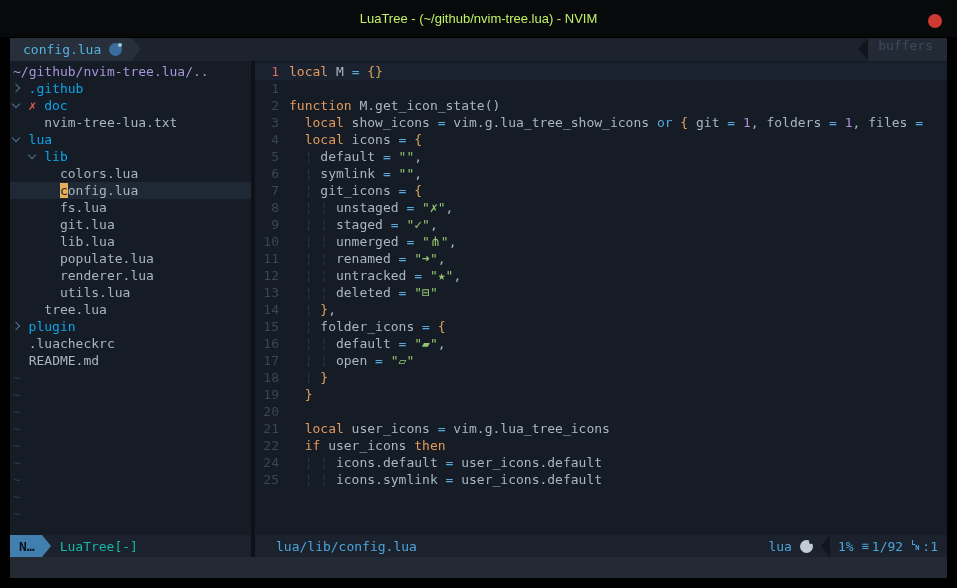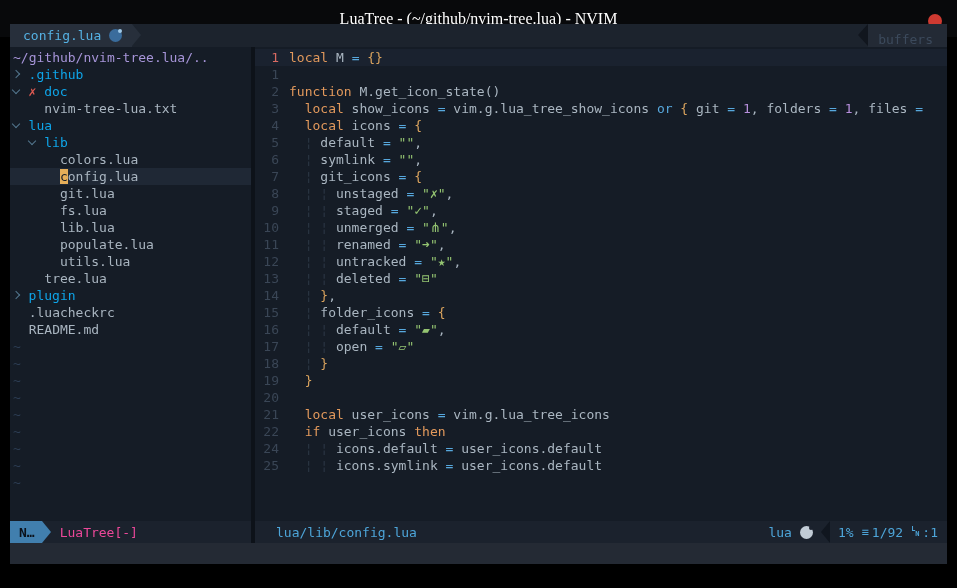--- a/index.html
+++ b/index.html
@@ -1,28 +1,28 @@
 <!DOCTYPE html>
 <html><head>
 <meta charset="utf-8">
 <style>
 *{margin:0;padding:0;box-sizing:border-box}
 html,body{width:957px;height:588px;overflow:hidden}
 body{background:#000;font-family:"DejaVu Sans Mono",monospace;font-size:13px}
 .titlebar{position:relative;height:37px;background:#08090b;display:flex;align-items:center;justify-content:center}
-.titlebar .title{color:#ffffff;font-size:16px;font-family:Liberation Serif, serif}
+.titlebar .title{color:#bef264;font-size:13px;font-family:Liberation Sans, sans-serif}
 .close-btn{position:absolute;right:15px;top:14px;width:14px;height:14px;border-radius:50%;background:#ce3a31}
-.term{position:absolute;left:10px;top:24px;width:937px;height:540px;background:#151c26;display:flex;flex-direction:column;overflow:hidden}
+.term{position:absolute;left:10px;top:38px;width:937px;height:540px;background:#151c26;display:flex;flex-direction:column;overflow:hidden}
 
 .tabline{height:23px;background:#1c232d;display:flex;align-items:stretch;flex:none}
 .tab{background:#272f3b;color:#55b1e3;display:flex;align-items:center;gap:8px;padding:0 10px 0 13px}
 .tab-tail{width:0;height:0;border-top:11.5px solid transparent;border-bottom:11.5px solid transparent;border-left:9px solid #272f3b}
 .tab-spacer{flex:1}
 .buf-wedge{width:0;height:0;border-top:11.5px solid transparent;border-bottom:11.5px solid transparent;border-right:10px solid #11161e}
-.buf-seg{background:#232a35;color:#3c4a5c;display:flex;align-items:flex-end;padding:0 14px 0 10px}
+.buf-seg{background:#232a35;color:#3c4a5c;display:flex;align-items:flex-start;padding:0 14px 0 10px}
 .lua-icon{position:relative;width:13px;height:13px;border-radius:50%;display:inline-block;flex:none}
 .lua-icon::after{content:"";position:absolute;width:4px;height:4px;border-radius:50%;top:0;right:0}
 .lua-icon.dark{background:#3a6c9c}.lua-icon.dark::after{background:#9fc9e8}
 .lua-icon.light{background:#c2ccd6}.lua-icon.light::after{background:#1b222d}
 
 .main{flex:none;height:474px;display:flex;overflow:hidden}
 .tree{width:241px;flex:none;overflow:hidden;padding-top:2px}
 .wsep{width:4px;flex:none;background:#0d1219}
 .code{flex:1;overflow:hidden;padding-top:2px}
 .row{height:17px;line-height:17px;white-space:pre;overflow:hidden}
@@ -51,21 +51,21 @@
 .tok-pln{color:#aab6c1}
 .tok-guide{color:#2b3644}
 
 .statusline{height:22px;flex:none;display:flex;font-size:13px}
 .sl-left{width:241px;flex:none;background:#1b222d;display:flex;align-items:stretch}
 .sl-gap{width:4px;flex:none;background:#0d1219}
 .sl-right{flex:1;background:#1b222d;display:flex;align-items:center;color:#4da5d9;overflow:hidden}
 .mode-badge{display:flex;align-items:stretch}
 .mode-badge .mb-text{background:#417fae;color:#0b111a;font-weight:bold;display:flex;align-items:center;padding:0 7px 0 9px}
 .mb-tail{width:0;height:0;border-top:11px solid transparent;border-bottom:11px solid transparent;border-left:9px solid #417fae}
-.sl-title{color:#ec4899;display:flex;align-items:center;padding-left:9px}
+.sl-title{color:#14b8a6;display:flex;align-items:center;padding-left:9px}
 .sl-file{padding-left:21px;flex:1;overflow:hidden}
 .sl-cluster{display:flex;align-items:center;gap:8px;padding-right:9px}
 .sl-chev{width:0;height:0;border-top:11px solid transparent;border-bottom:11px solid transparent;border-right:9px solid #10161f}
 .lines-icon{font-size:12px}
 .lnglyph{display:inline-flex;flex-direction:column;font-size:7px;line-height:5.5px;font-weight:bold;color:#4da5d9}
 .lnglyph i{font-style:normal}
 .lnglyph i:last-child{padding-left:4px}
 .posgroup{display:flex;align-items:center;gap:3px}
 .cmdline{height:21px;flex:none;background:#242a34}
 </style>
@@ -96,24 +96,25 @@
     <div class="main">
       <div class="tree" id="tree">
           <div class="row"><span class="c-root">~/github/nvim-tree.lua/..</span></div>
           <div class="row"><span class="arrow"><span class="chev right"></span></span><span class="c-dir">.github</span></div>
           <div class="row"><span class="arrow"><span class="chev down"></span></span><span class="gitmark">✗</span><span class="c-dir">doc</span></div>
           <div class="row"><span>    </span><span class="c-file">nvim-tree-lua.txt</span></div>
           <div class="row"><span class="arrow"><span class="chev down"></span></span><span class="c-dir">lua</span></div>
           <div class="row"><span>  </span><span class="arrow"><span class="chev down"></span></span><span class="c-dir">lib</span></div>
           <div class="row"><span>      </span><span class="c-file">colors.lua</span></div>
           <div class="row cursorline"><span>      </span><span class="c-file"><span class="block-cursor">c</span>onfig.lua</span></div>
+          <div class="row"><span>      </span><span class="c-file">fs.lua</span></div>
           <div class="row"><span>      </span><span class="c-file">git.lua</span></div>
-          <div class="row"><span>      </span><span class="c-file">fs.lua</span></div>
           <div class="row"><span>      </span><span class="c-file">lib.lua</span></div>
           <div class="row"><span>      </span><span class="c-file">populate.lua</span></div>
+          <div class="row"><span>      </span><span class="c-file">renderer.lua</span></div>
           <div class="row"><span>      </span><span class="c-file">utils.lua</span></div>
           <div class="row"><span>    </span><span class="c-file">tree.lua</span></div>
           <div class="row"><span class="arrow"><span class="chev right"></span></span><span class="c-dir">plugin</span></div>
           <div class="row"><span>  </span><span class="c-file">.luacheckrc</span></div>
           <div class="row"><span>  </span><span class="c-file">README.md</span></div>
           <div class="row"><span class="c-tilde">~</span></div>
           <div class="row"><span class="c-tilde">~</span></div>
           <div class="row"><span class="c-tilde">~</span></div>
           <div class="row"><span class="c-tilde">~</span></div>
           <div class="row"><span class="c-tilde">~</span></div>

